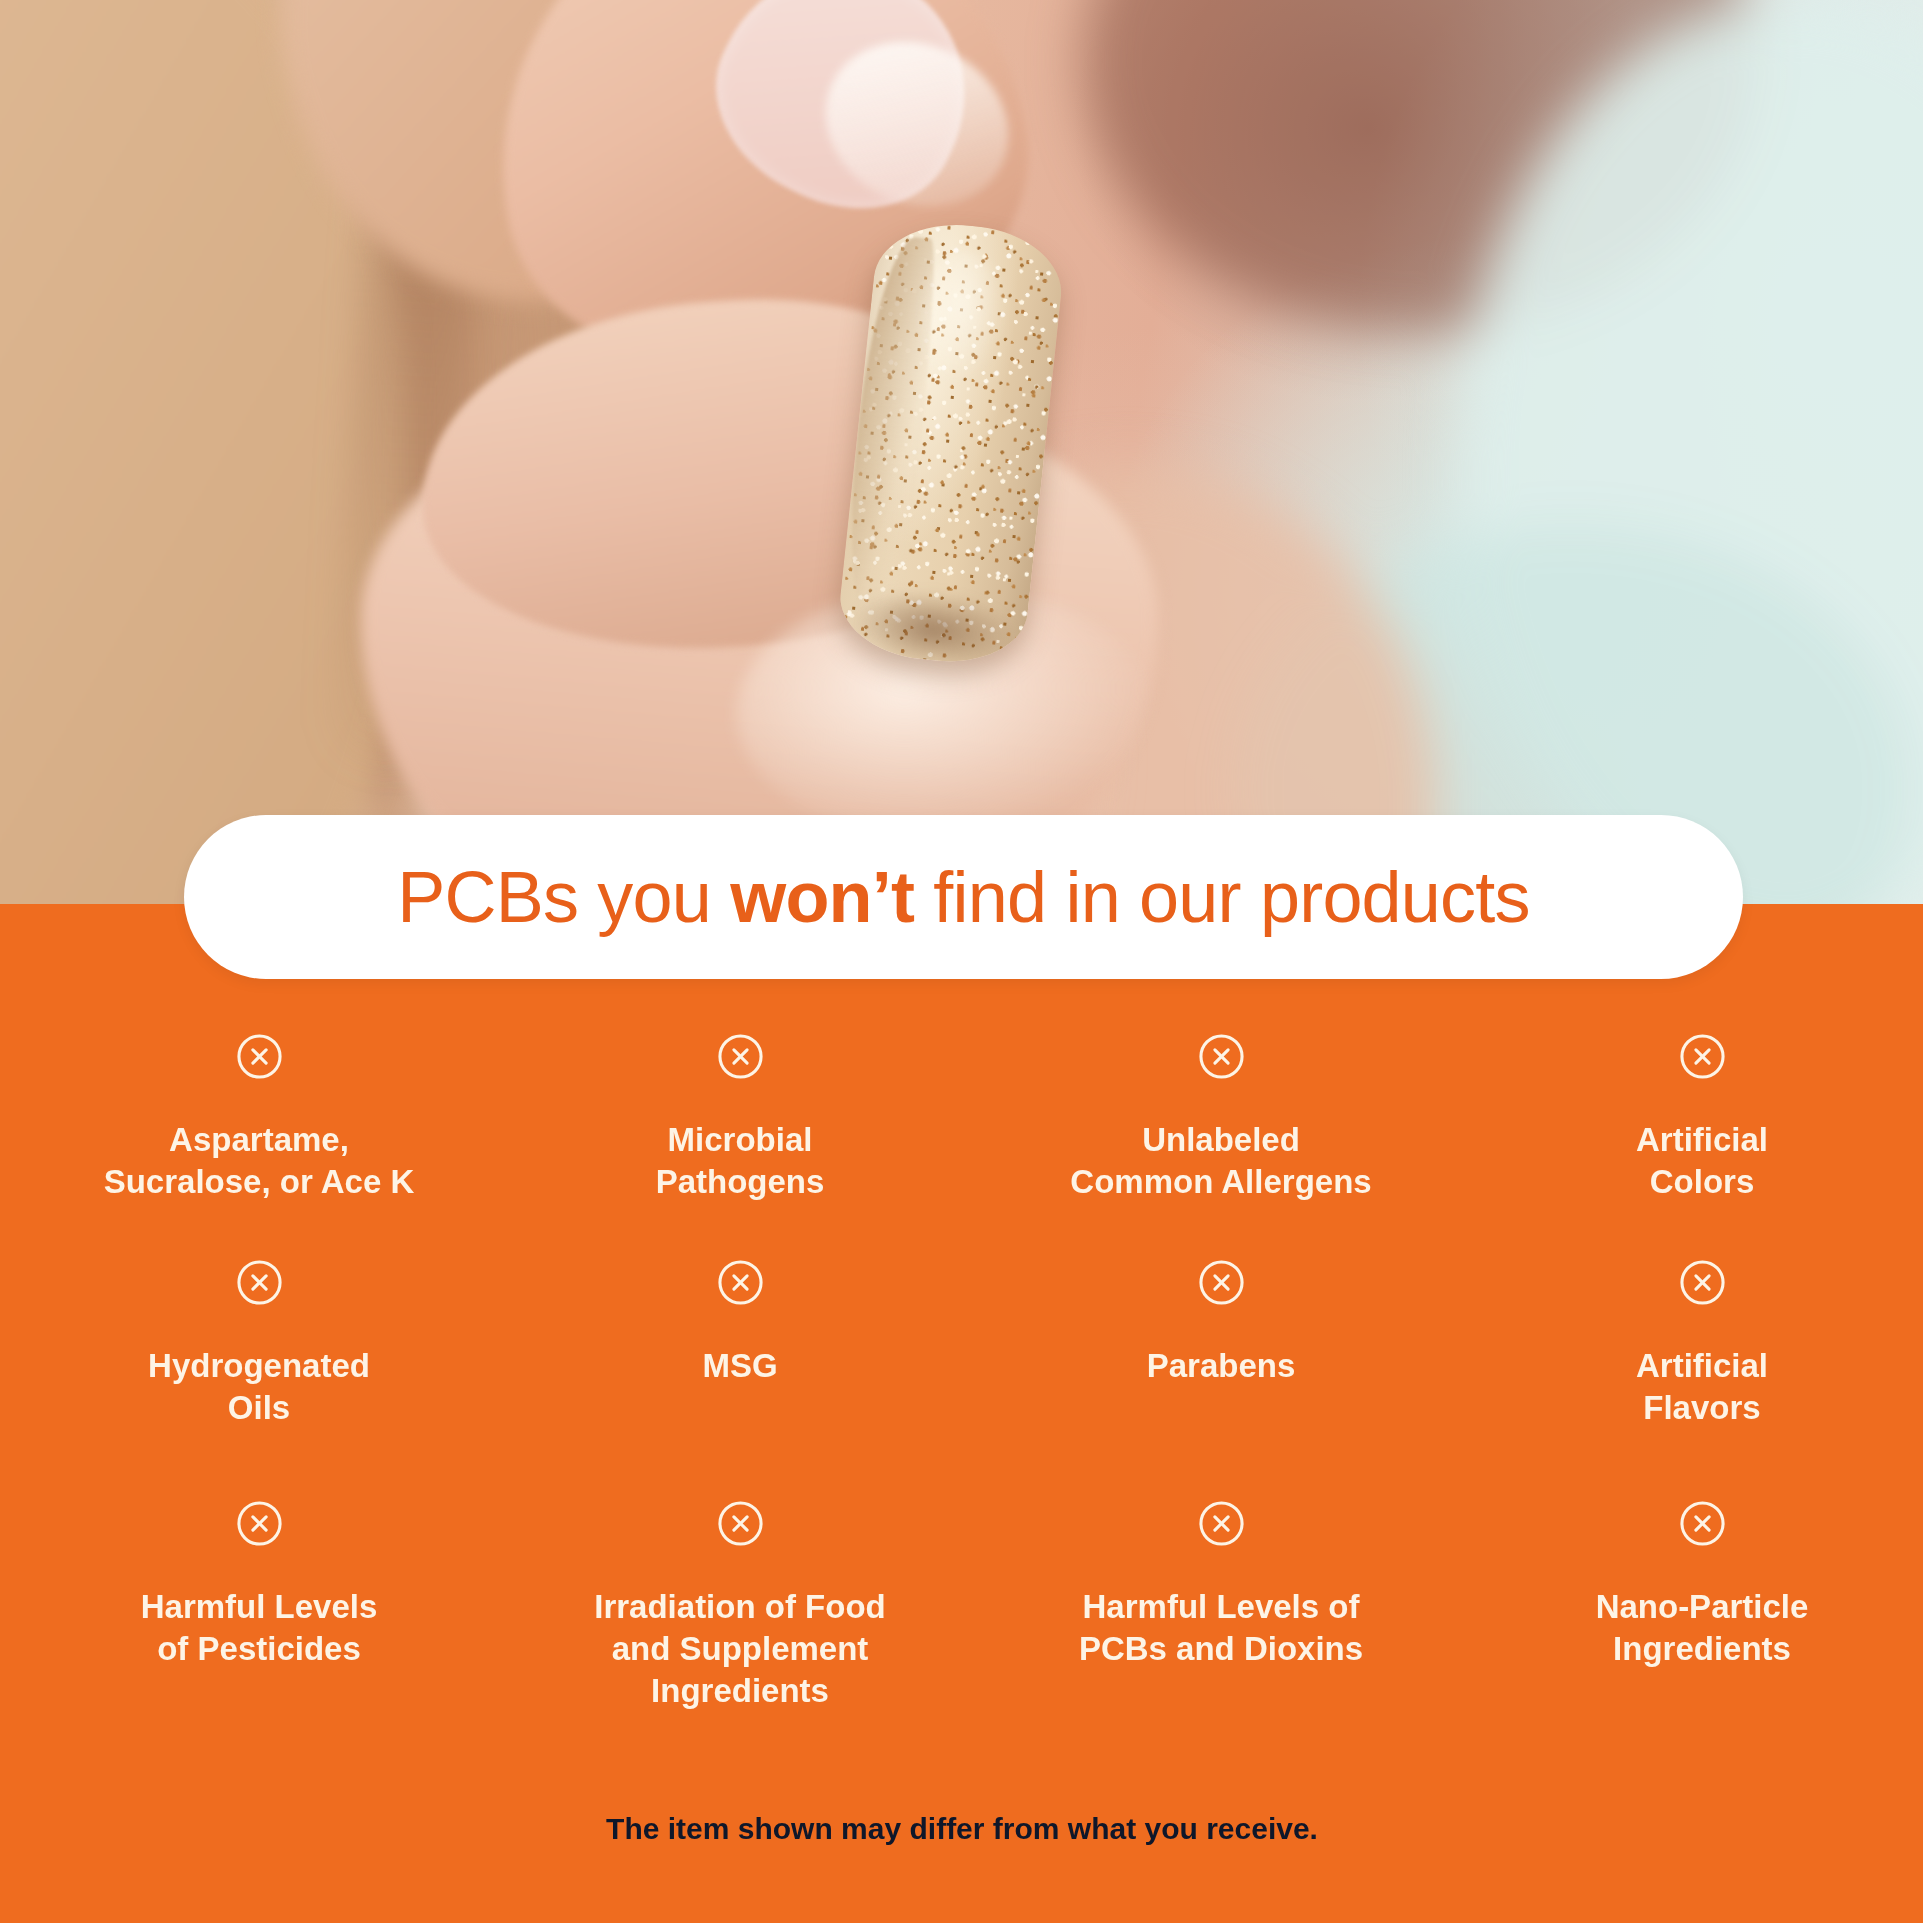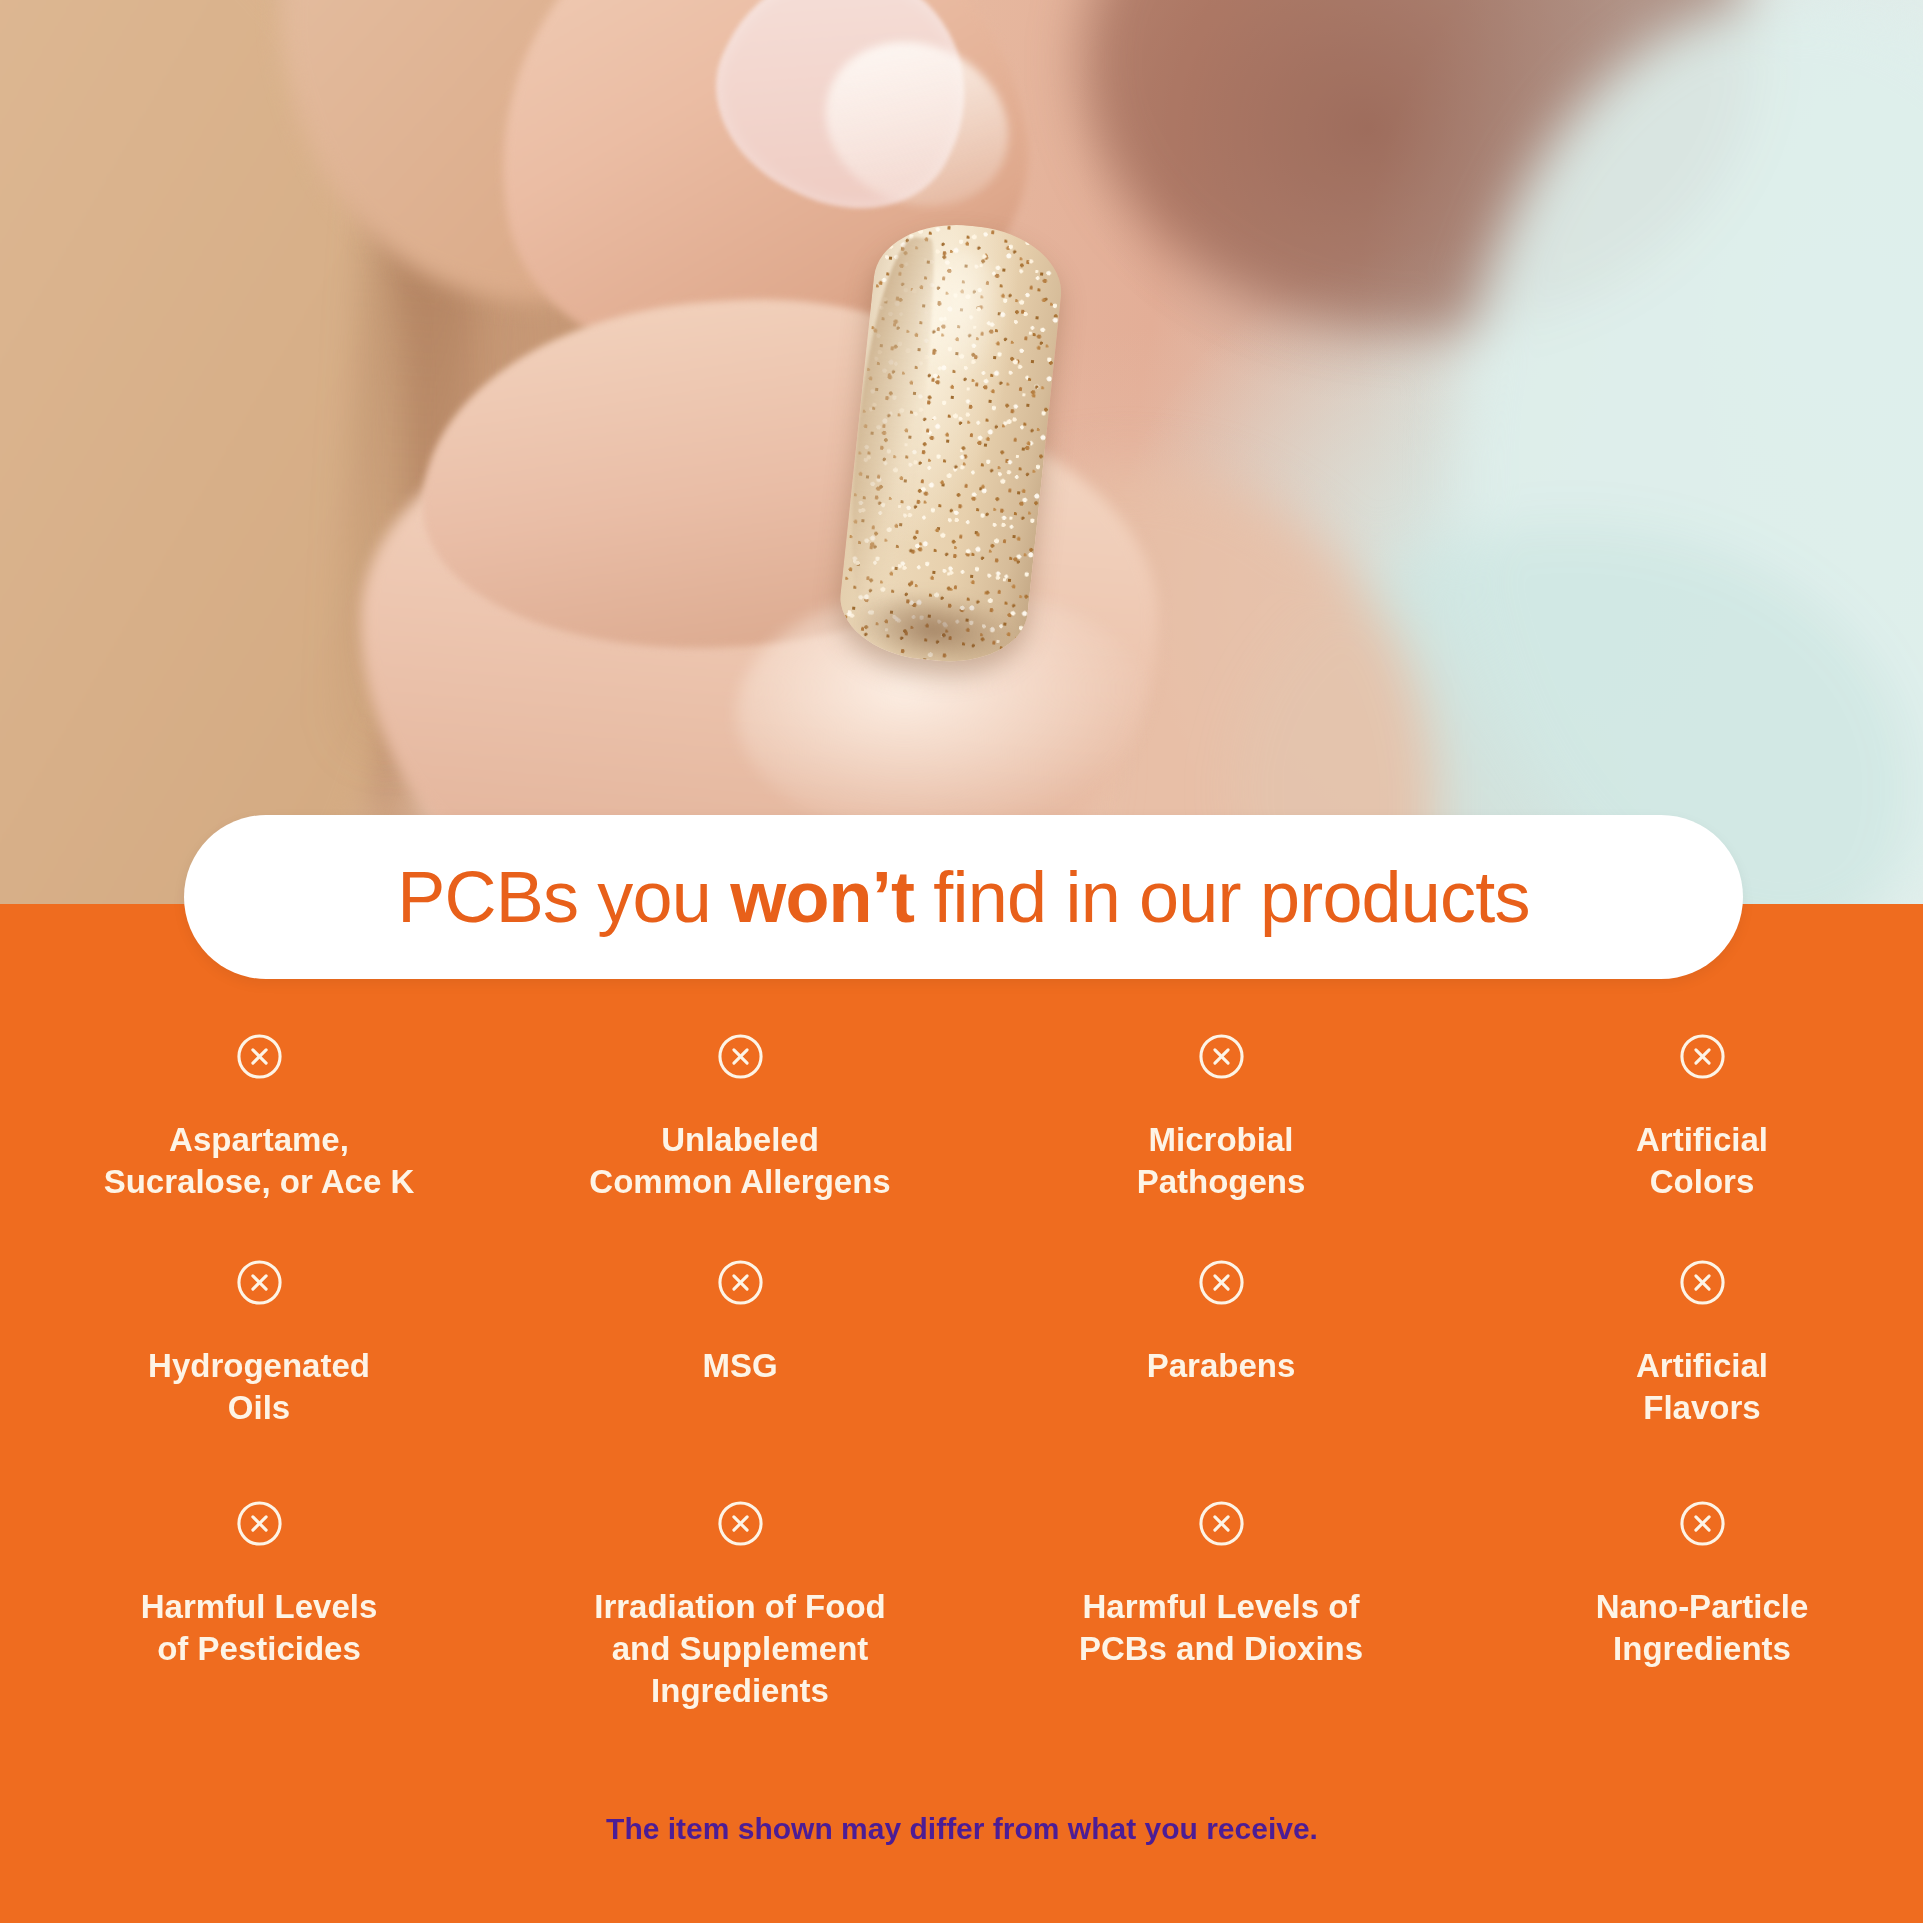--- a/index.html
+++ b/index.html
@@ -167,21 +167,21 @@
     color:#FDF4E6;font-size:33px;font-weight:700;line-height:1.28;
     max-width:421px;
   }
   .rowwrap{position:absolute;left:0;width:1924px;display:grid;grid-template-columns:repeat(4,1fr);}
   .r1{top:129px;}
   .r2{top:355px;}
   .r3{top:596px;}
 
   .footnote{
     position:absolute;left:0;top:908px;width:1924px;text-align:center;
-    color:#4c1d95;font-size:30px;font-weight:600;
+    color:#0f172a;font-size:30px;font-weight:600;
   }
 </style>
 </head>
 <body>
 
 <div class="canvas">
 
   <div class="photo">
     <div class="blurlayer">
       <div class="bg-blob bg-warm-l"></div>
@@ -225,29 +225,29 @@
           <line x1="41" y1="23" x2="23" y2="41"></line>
         </svg>
         <div class="cell-label">Aspartame,<br>Sucralose, or Ace K</div>
       </div>
       <div class="cell">
         <svg class="xicon" viewBox="0 0 64 64">
           <circle cx="32" cy="32" r="28"></circle>
           <line x1="23" y1="23" x2="41" y2="41"></line>
           <line x1="41" y1="23" x2="23" y2="41"></line>
         </svg>
+        <div class="cell-label">Microbial<br>Pathogens</div>
+      </div>
+      <div class="cell">
+        <svg class="xicon" viewBox="0 0 64 64">
+          <circle cx="32" cy="32" r="28"></circle>
+          <line x1="23" y1="23" x2="41" y2="41"></line>
+          <line x1="41" y1="23" x2="23" y2="41"></line>
+        </svg>
         <div class="cell-label">Unlabeled<br>Common Allergens</div>
-      </div>
-      <div class="cell">
-        <svg class="xicon" viewBox="0 0 64 64">
-          <circle cx="32" cy="32" r="28"></circle>
-          <line x1="23" y1="23" x2="41" y2="41"></line>
-          <line x1="41" y1="23" x2="23" y2="41"></line>
-        </svg>
-        <div class="cell-label">Microbial<br>Pathogens</div>
       </div>
       <div class="cell">
         <svg class="xicon" viewBox="0 0 64 64">
           <circle cx="32" cy="32" r="28"></circle>
           <line x1="23" y1="23" x2="41" y2="41"></line>
           <line x1="41" y1="23" x2="23" y2="41"></line>
         </svg>
         <div class="cell-label">Artificial<br>Colors</div>
       </div>
     </div>

